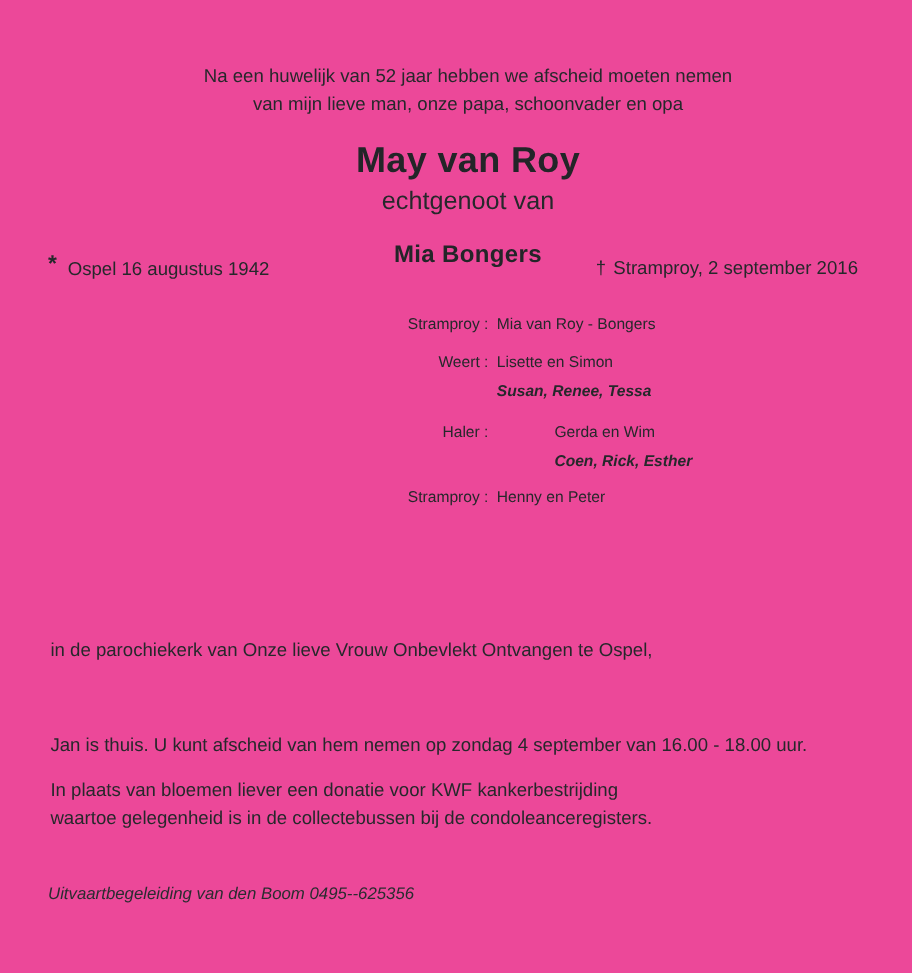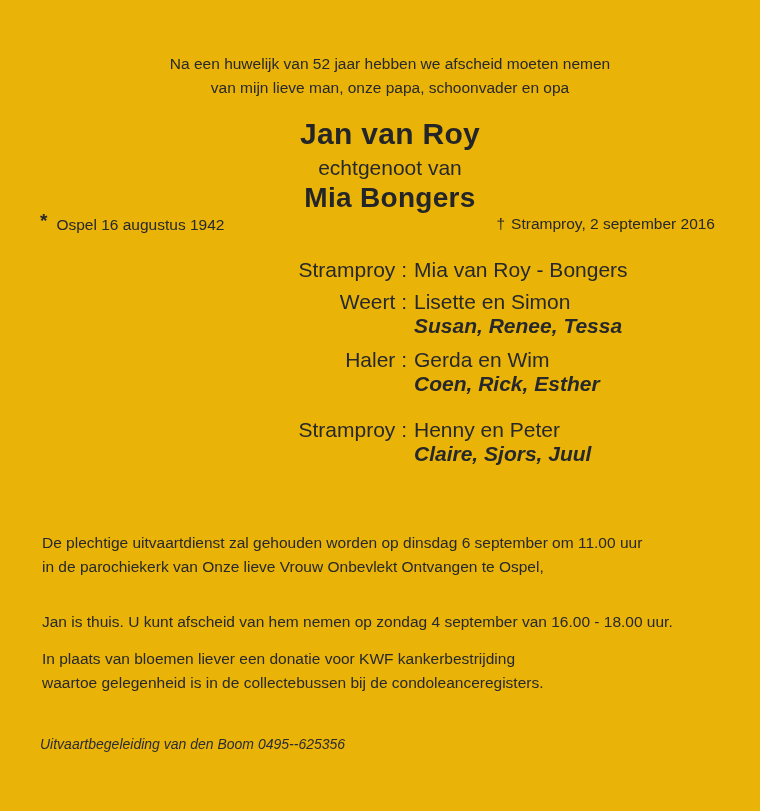--- a/index.html
+++ b/index.html
@@ -4,21 +4,21 @@
 <style>
   html, body {
     margin: 0;
     padding: 0;
     background: #ffffff;
   }
   .page {
     position: relative;
     width: 760px;
     height: 811px;
-    background: #eab308;
+    background: #ec4899;
     font-family: "Liberation Sans", "DejaVu Sans", sans-serif;
     color: #26282b;
     overflow: hidden;
   }
   
   .intro {
     position: absolute;
     top: 52px;
     left: 20px;
     right: 0;
@@ -42,22 +42,22 @@
     color: #232528;
     letter-spacing: 0.3px;
   }
   .relation-line {
     margin-top: 7px;
     font-size: 21px;
     line-height: 18px;
     color: #26282b;
   }
   .spouse-name {
-    margin-top: 5px;
-    font-size: 28px;
+    margin-top: 19px;
+    font-size: 20px;
     font-weight: 600;
     line-height: 32px;
     color: #232528;
     letter-spacing: 0.3px;
   }
   
   .dates-row {
     position: absolute;
     top: 213px;
     left: 40px;
@@ -77,29 +77,29 @@
   }
   .death-symbol {
     margin-right: 6px;
   }
   
   .family-list {
     position: absolute;
     top: 258px;
     left: 40px;
     right: 0;
-    font-size: 21px;
+    font-size: 13px;
     line-height: 24px;
   }
   .family-row {
     display: flex;
   }
   .family-row.gap-sm { margin-bottom: 8px; }
   .family-row.gap-md { margin-bottom: 10px; }
-  .family-row.gap-xs { margin-bottom: 22px; }
+  .family-row.gap-xs { margin-bottom: 6px; gap: 48px; }
   .place-label {
     width: 367px;
     text-align: right;
     flex: 0 0 auto;
     white-space: nowrap;
   }
   .family-names {
     margin-left: 7px;
     flex: 1 1 auto;
   }
@@ -142,21 +142,21 @@
 <body>
 
 <div class="page">
 
   <div class="intro">
     <div>Na een huwelijk van 52 jaar hebben we afscheid moeten nemen</div>
     <div>van mijn lieve man, onze papa, schoonvader en opa</div>
   </div>
 
   <div class="name-block">
-    <div class="deceased-name">Jan van Roy</div>
+    <div class="deceased-name">May van Roy</div>
     <div class="relation-line">echtgenoot van</div>
     <div class="spouse-name">Mia Bongers</div>
   </div>
 
   <div class="dates-row">
     <div>
       <span class="birth-symbol">*</span><span>Ospel 16 augustus 1942</span>
     </div>
     <div>
       <span class="death-symbol">†</span><span>Stramproy, 2 september 2016</span>
@@ -181,30 +181,28 @@
       <div class="place-label">Haler :</div>
       <div class="family-names">
         <div>Gerda en Wim</div>
         <div class="children-names">Coen, Rick, Esther</div>
       </div>
     </div>
     <div class="family-row">
       <div class="place-label">Stramproy :</div>
       <div class="family-names">
         <div>Henny en Peter</div>
-        <div class="children-names">Claire, Sjors, Juul</div>
       </div>
     </div>
   </div>
 
   <div class="address">
   </div>
 
   <div class="paragraph para-service">
-    <div>De plechtige uitvaartdienst zal gehouden worden op dinsdag 6 september om 11.00 uur</div>
     <div>in de parochiekerk van Onze lieve Vrouw Onbevlekt Ontvangen te Ospel,</div>
   </div>
 
   <div class="paragraph para-visit">
     <div>Jan is thuis. U kunt afscheid van hem nemen op zondag 4 september van 16.00 - 18.00 uur.</div>
   </div>
 
   <div class="paragraph para-donation">
     <div>In plaats van bloemen liever een donatie voor KWF kankerbestrijding</div>
     <div>waartoe gelegenheid is in de collectebussen bij de condoleanceregisters.</div>

